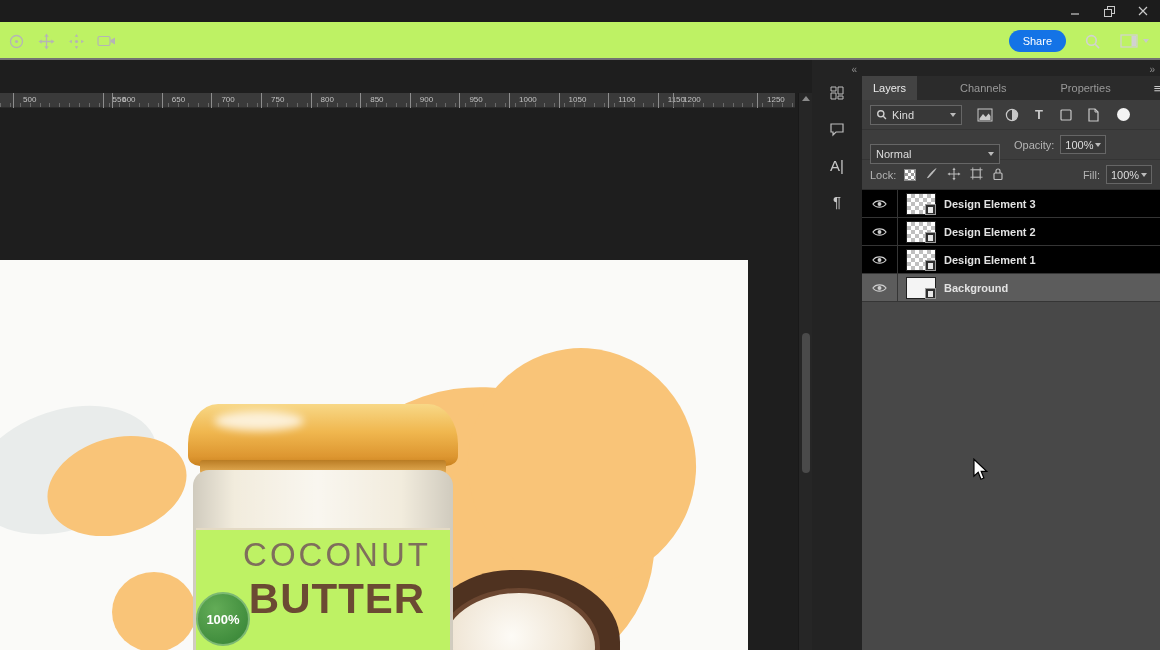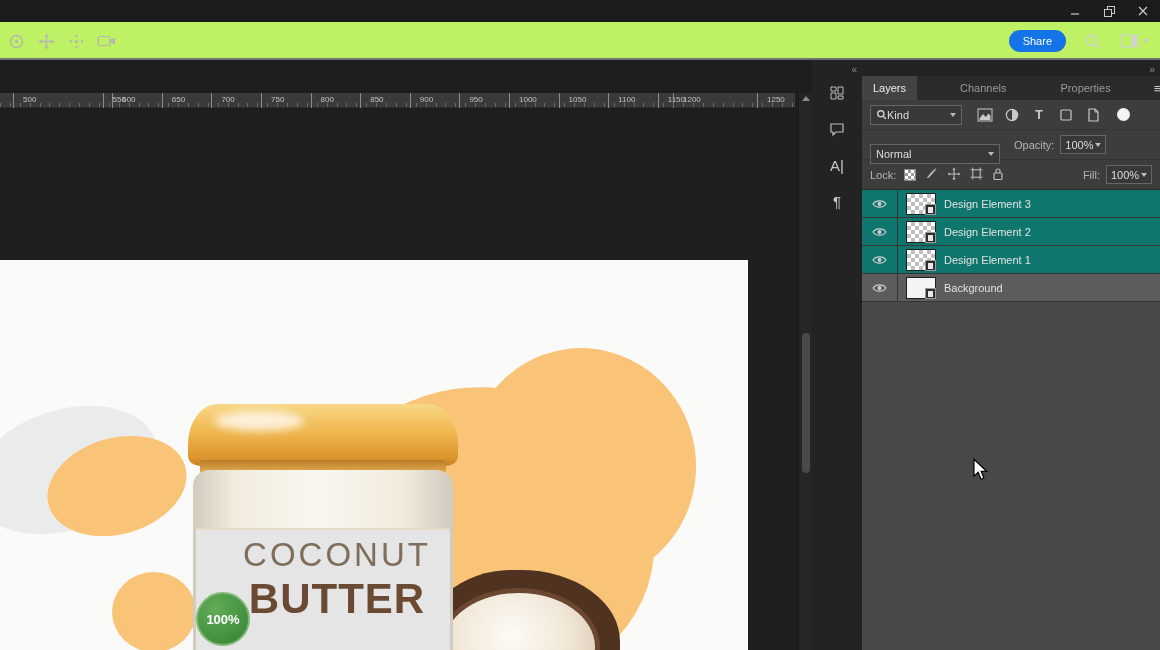--- a/index.html
+++ b/index.html
@@ -40,21 +40,21 @@
   .jar-lid { position:absolute; left:188px; top:144px; width:270px; height:62px;
      background:linear-gradient(180deg,#f8d887 0%,#f0b74f 45%,#dd9630 85%,#c9821f 100%);
      border-radius:30px 30px 12px 12px / 40px 40px 10px 10px; }
   .jar-lid::before { content:""; position:absolute; left:26px; top:7px; width:90px; height:20px; background:rgba(255,255,255,.75);
      border-radius:50%; filter:blur(4px); }
   .jar-neck { position:absolute; left:200px; top:200px; width:246px; height:14px;
      background:linear-gradient(180deg,#b97c24,#e8b159); border-radius:3px; }
   .jar-body { position:absolute; left:193px; top:210px; width:260px; height:180px;
      border-radius:16px 16px 0 0;
      background:linear-gradient(90deg, rgba(0,0,0,.14), rgba(255,255,255,0) 16%, rgba(255,255,255,.55) 48%, rgba(255,255,255,0) 80%, rgba(0,0,0,.14)), #f2ecdd; }
-  .jar-label { position:absolute; left:196px; top:268px; width:254px; height:122px; background:#e5e5e5;
+  .jar-label { position:absolute; left:196px; top:268px; width:254px; height:122px; background:#bef264;
      border-top:2px solid #e4dac5; text-align:center; padding-top:6px;padding-left:28px; }
   .label-l1 { font-size:33px; letter-spacing:3px; color:#7f6e5c; line-height:38px; }
   .label-l2 { font-size:42px; font-weight:bold; letter-spacing:1px; color:#6b4a33; line-height:50px; }
   .badge { position:absolute; left:196px; top:332px; width:54px; height:54px; border-radius:50%;
      background:radial-gradient(circle at 35% 30%, #63ac57, #3f8c3c 75%);
      border:2px solid #7db973; display:flex; align-items:center; justify-content:center;
      color:#fff; font-weight:bold; font-size:13px; }
   .coconut { position:absolute; left:420px; top:310px; width:200px; height:150px;
      background:#4f3220; border-radius:48% 52% 46% 54% / 55% 50% 45% 50%; }
   .coconut-flesh { position:absolute; left:18px; top:18px; width:162px; height:118px; border-radius:50%;
@@ -75,39 +75,39 @@
   
   .panel { position:absolute; left:862px; top:60px; width:298px; height:590px; background:#232323; }
   .expand { position:absolute; right:6px; top:4px; color:#8f8f8f; font-size:10px; letter-spacing:-1px; }
   .tabbar { position:absolute; left:0; top:16px; width:298px; height:24px; background:#2b2b2b; display:flex; align-items:stretch;gap:32px; }
   .tab { padding:0 11px; line-height:24px; font-size:11px; color:#9a9a9a; }
   .tab.active { background:#434343; color:#ececec; }
   .panel-menu { margin-left:auto; width:26px; display:flex; align-items:center; justify-content:center; color:#c9c9c9; font-size:13px; }
   .panel-body { position:absolute; left:0; top:40px; width:298px; height:550px; background:#484848; }
   .controls { background:#3d3d3d; }
   .crow { display:flex; align-items:center; height:30px; padding:0 8px; border-bottom:1px solid #343434; }
-  .dd { display:flex; align-items:center; background:#383838; border:1px solid #666; height:20px; padding:0 5px; color:#ddd; }
+  .dd { display:flex; align-items:center; gap:5px; background:#383838; border:1px solid #666; height:20px; padding:0 5px; color:#ddd; }
   .dd .chev { margin-left:auto; width:0; height:0; border-left:3.5px solid transparent; border-right:3.5px solid transparent; border-top:4px solid #bbb; }
   .kind-dd { width:92px; }
   .mode-dd { width:130px;margin-top:18px; }
   .valbox { width:46px; display:flex; align-items:center; background:#383838; border:1px solid #666; height:19px; padding:0 4px; color:#ddd; }
   .valbox .chev { margin-left:auto; width:0; height:0; border-left:3.5px solid transparent; border-right:3.5px solid transparent; border-top:4px solid #bbb; }
   .lbl { color:#b4b4b4; }
   .ficons { display:flex; align-items:center; gap:7px; margin-left:13px; }
   .fic { width:20px; height:20px; display:flex; align-items:center; justify-content:center; color:#c9c9c9; }
   .fic.t { font-weight:bold; font-size:13px; }
   .white-dot { width:13px; height:13px; border-radius:50%; background:#f3f3f3; margin-left:7px; }
   .lock-icons { display:flex; align-items:center; gap:9px; margin-left:8px; }
   .mini-checker { width:12px; height:12px; border:1px solid #8a8a8a;
      background-color:#fff;
      background-image:linear-gradient(45deg,#9a9a9a 25%,transparent 25%,transparent 75%,#9a9a9a 75%),
                       linear-gradient(45deg,#9a9a9a 25%,transparent 25%,transparent 75%,#9a9a9a 75%);
      background-size:6px 6px; background-position:0 0,3px 3px; }
 
-  .layer-list { background:#0f766e; }
+  .layer-list { background:#000000;font-weight:bold; }
   .layer-row { display:flex; align-items:center; height:28px; border-bottom:1px solid #353535; }
   .layer-row.selected { background:#5c5c5c; }
   .eye-cell { width:36px; height:28px; display:flex; align-items:center; justify-content:center; border-right:1px solid #353535; }
   .thumb { position:relative; width:30px; height:22px; margin:0 8px; border:1px solid #1f1f1f;
      background-color:#fff;
      background-image:linear-gradient(45deg,#bfbfbf 25%,transparent 25%,transparent 75%,#bfbfbf 75%),
                       linear-gradient(45deg,#bfbfbf 25%,transparent 25%,transparent 75%,#bfbfbf 75%);
      background-size:8px 8px; background-position:0 0,4px 4px; }
   .thumb.solid { background:#f4f4f4; }
   .so-badge { position:absolute; right:-1px; bottom:-1px; width:11px; height:11px; background:#2e2e2e; border:1px solid #9a9a9a; }

